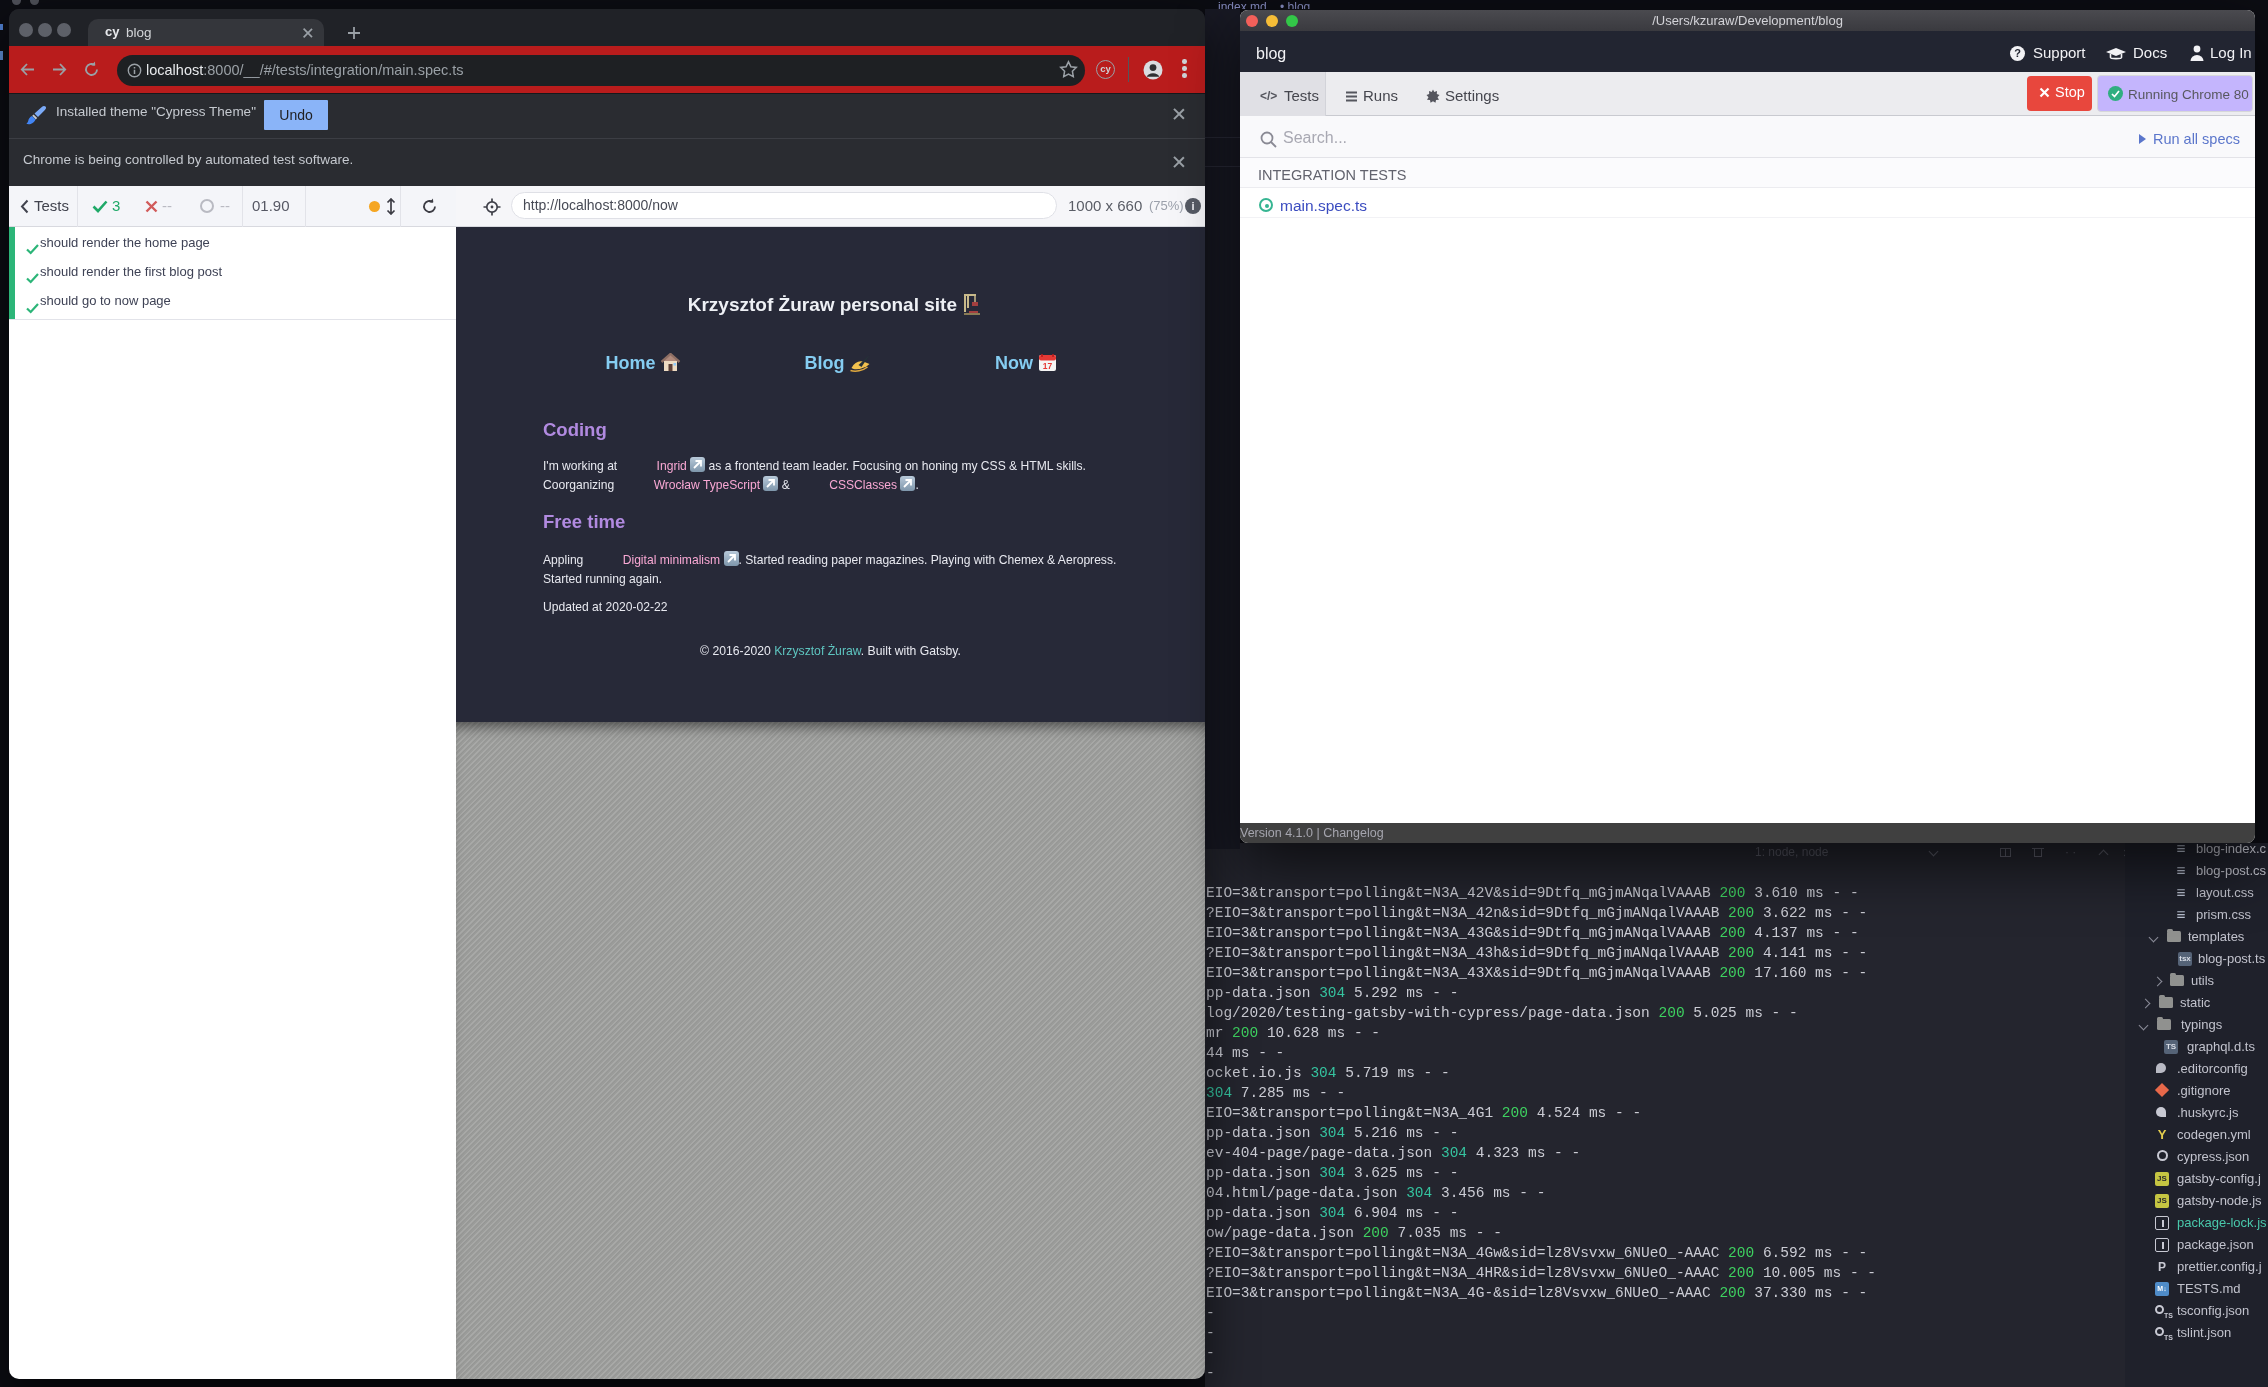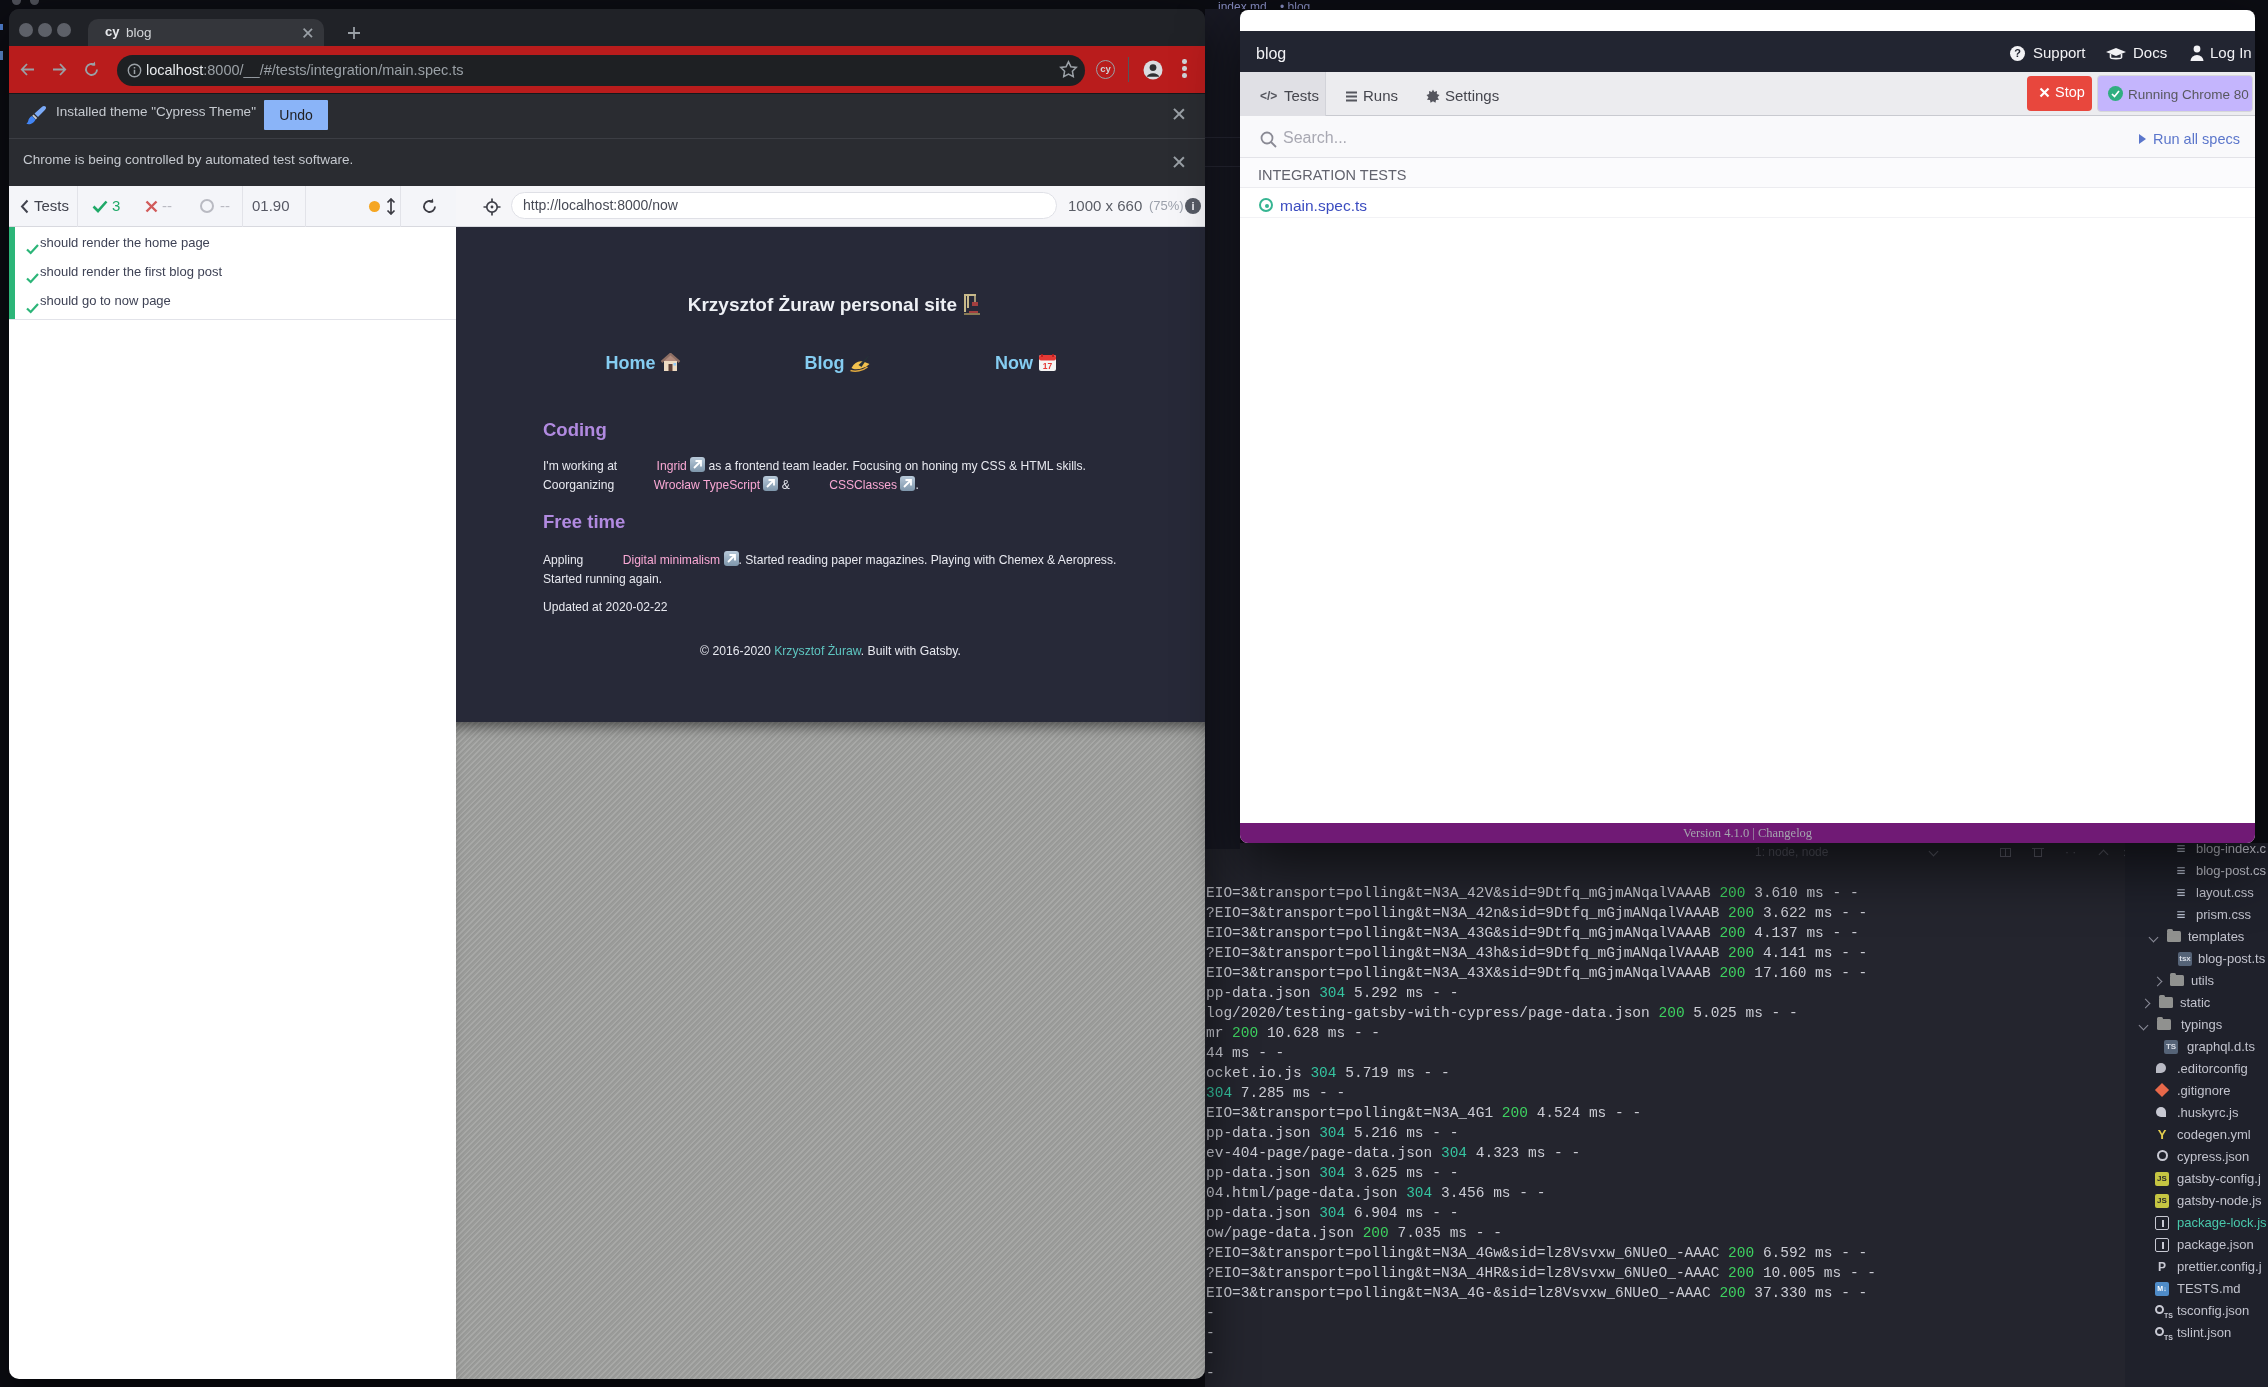--- a/index.html
+++ b/index.html
@@ -106,21 +106,21 @@
   #stopbtn { position:absolute; left:787px; top:4px; width:65px; height:35px; background:#e8473d; border-radius:4px; color:#fff; font-size:14.5px; }
   #runningbox { position:absolute; left:857px; top:3px; width:156px; height:37px; background:#c4b5fd; border:1px solid #d6d7d9; border-radius:4px; }
   #cysearch { left:0; top:106px; width:100%; height:42px; background:#f9f9fb; border-bottom:1px solid #e3e3e8; }
   #cysearch .ph { position:absolute; left:43px; top:13px; font-size:16px; color:#a8a8b2; }
   #runall { position:absolute; right:15px; top:15px; font-size:14.5px; color:#5b76cb; }
   #cybody { left:0; top:148px; width:100%; height:665px; background:#fff; }
   #introw { position:absolute; left:0; top:0; width:100%; height:30px; border-bottom:1px solid #ececf0; background:#fbfbfd; }
   #introw span { position:absolute; left:18px; top:9px; font-size:14.5px; color:#62636e; letter-spacing:0; }
   #specrow { position:absolute; left:0; top:30px; width:100%; height:30px; border-bottom:1px solid #f2f2f5; }
   #specrow .nm { position:absolute; left:40px; top:9px; font-size:15.5px; color:#3b4cc0; }
-  #cyfoot { left:0; top:813px; width:100%; height:20px; background:#701a75; color:#a5a5ae; font-size:12.5px; text-align:center; line-height:20px;font-family:Liberation Serif, serif; }
+  #cyfoot { left:0; top:813px; width:100%; height:20px; background:#404040; color:#a5a5ae; font-size:12.5px; text-align:left; line-height:20px; }
 </style>
 </head>
 <body>
 <div id="desktop">
 
   <div class="abs" id="vstabs">
     <span class="t" style="left:13px;">index.md</span>
     <span class="t" style="left:75px;">• blog</span>
   </div>
   <div class="abs" style="left:0;top:24px;width:3px;height:6px;background:#4f7fd0;"></div>
@@ -446,20 +446,26 @@
       <div class="spara" style="top:324px;">Appling <a>Digital minimalism</a> <span class="ebox"><svg width="11" height="11" viewBox="0 0 11 11">
               <path d="M2 9 L8.5 2.5 M3.5 2 H9 V7.5" stroke="#fff" stroke-width="1.8" fill="none"></path>
             </svg></span>. Started reading paper magazines. Playing with Chemex &amp; Aeropress.<br>Started running again.</div>
       <div class="spara" style="top:371px;">Updated at 2020-02-22</div>
       <div id="sfoot">© 2016-2020 <a>Krzysztof Żuraw</a>. Built with Gatsby.</div>
     </div>
     <div class="abs" id="texture"></div>
   </div>
 
   <div class="abs" id="cyw">
+    <div class="abs" id="cytitle">
+      <div class="light" style="left:5.5px;background:#f3605a;"></div>
+      <div class="light" style="left:25.5px;background:#f6bd37;"></div>
+      <div class="light" style="left:46px;background:#33c748;"></div>
+      <div class="name">/Users/kzuraw/Development/blog</div>
+    </div>
     <div class="abs" id="cynav">
       <span class="brand">blog</span>
       <div style="position:absolute;left:770px;top:15px;width:15px;height:15px;border-radius:50%;background:#f2f2f5;color:#222531;font-size:11px;font-weight:bold;text-align:center;line-height:15px;">?</div>
       <span class="mi" style="left:793px;">Support</span>
       <svg style="position:absolute;left:866px;top:17px;" width="20" height="13" viewBox="0 0 20 13">
           <path d="M10 0 L20 4 L10 8 L0 4 Z" fill="#f2f2f5"></path>
           <path d="M4.5 6 V9.5 C4.5 11 15.5 11 15.5 9.5 V6" stroke="#f2f2f5" stroke-width="1.6" fill="none"></path>
         </svg>
       <span class="mi" style="left:893px;">Docs</span>
       <svg style="position:absolute;left:950px;top:14px;" width="14" height="16" viewBox="0 0 14 16">

